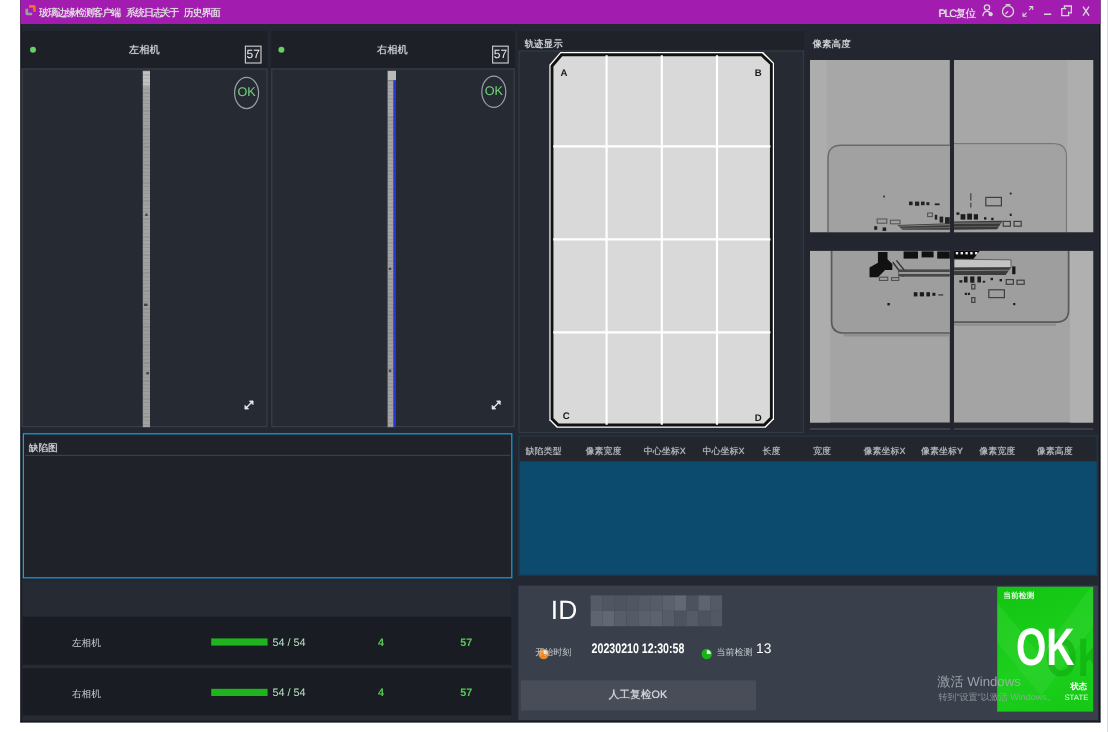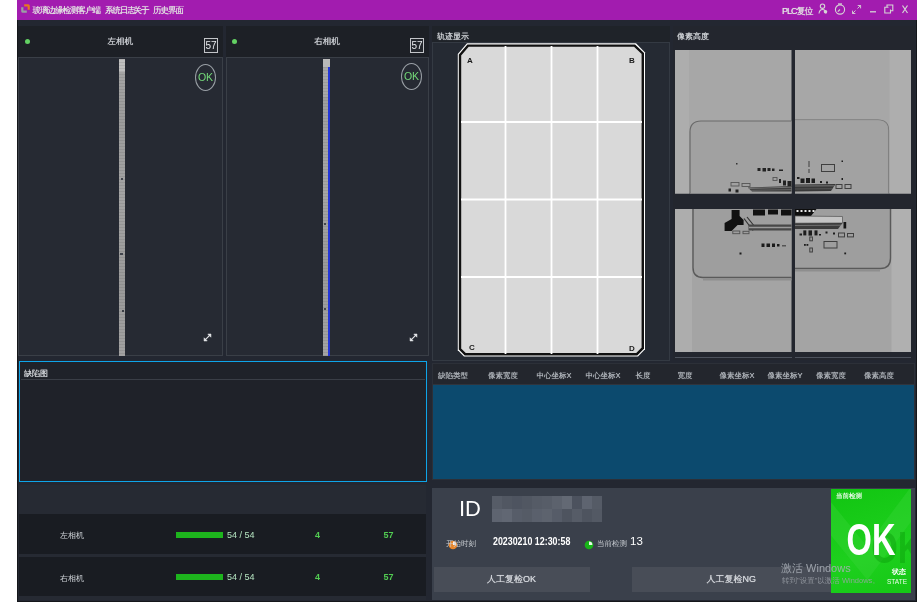--- a/index.html
+++ b/index.html
@@ -317,22 +317,21 @@
     <path d="M5 5 L5 1.6 A3.4 3.4 0 0 1 8.4 5 Z" fill="#fff" opacity="0.9"></path>
   </svg>
   <span class="abs" style="left:14px;top:50.5px;font-size:7.5px;color:#c8ccd1">开始时刻</span>
   <span class="abs" style="left:61px;top:46.5px;font-size:11.5px;font-weight:bold;color:#fff;transform:scaleX(0.77);transform-origin:left top;white-space:nowrap">20230210 12:30:58</span>
   <svg class="abs" style="left:152px;top:51.5px" width="10" height="10" viewBox="0 0 10 10">
     <circle cx="5" cy="5" r="4.3" fill="#18b418"></circle>
     <path d="M5 5 L5 1.6 A3.4 3.4 0 0 1 8.4 5 Z" fill="#fff" opacity="0.9"></path>
   </svg>
   <span class="abs" style="left:165px;top:50.5px;font-size:7.5px;color:#c8ccd1">当前检测</span>
   <span class="abs" style="left:198px;top:46.5px;font-size:11.5px;font-weight:normal;color:#fff">13</span>
-  <div class="btn" style="left:1.5px;width:156px">人工复检OK</div>
-  <div class="btn" style="left:199.5px;width:199.5px">人工复检NG</div>
+  <div class="btn" style="left:1.5px;width:196px">人工复检OK</div>
   <div class="abs" id="greenbox" style="left:399px;top:0.5px;width:80px;height:104.5px;background:linear-gradient(160deg,#11c511,#1ed01e 60%,#15c815);overflow:hidden">
     <svg class="abs" style="left:0;top:0" width="80" height="104.5" viewBox="0 0 80 104.5">
       <path d="M-8 20 L36 74 L90 2" fill="none" stroke="#3bd43b" stroke-width="21" opacity="0.38"></path>
       <text x="53" y="74.5" font-family="Liberation Sans,sans-serif" font-size="45" font-weight="bold" fill="#0b9e0b" opacity="0.45" transform="scale(0.76,1)">OK</text>
     </svg>
     <span class="abs" style="left:5px;top:3.5px;font-size:6.5px;font-weight:bold;color:rgba(240,253,240,0.92)">当前检测</span>
     <div class="abs" style="left:7px;top:34px;width:66px;text-align:center;font-size:44px;font-weight:bold;color:#fff;transform:scaleX(0.74);line-height:33px;height:33px">OK</div>
     <span class="abs" style="right:5px;bottom:16px;font-size:7px;font-weight:bold;color:#fff">状态</span>
     <span class="abs" style="right:4px;bottom:8px;font-size:6.5px;color:#eafceb">STATE</span>
   </div>

